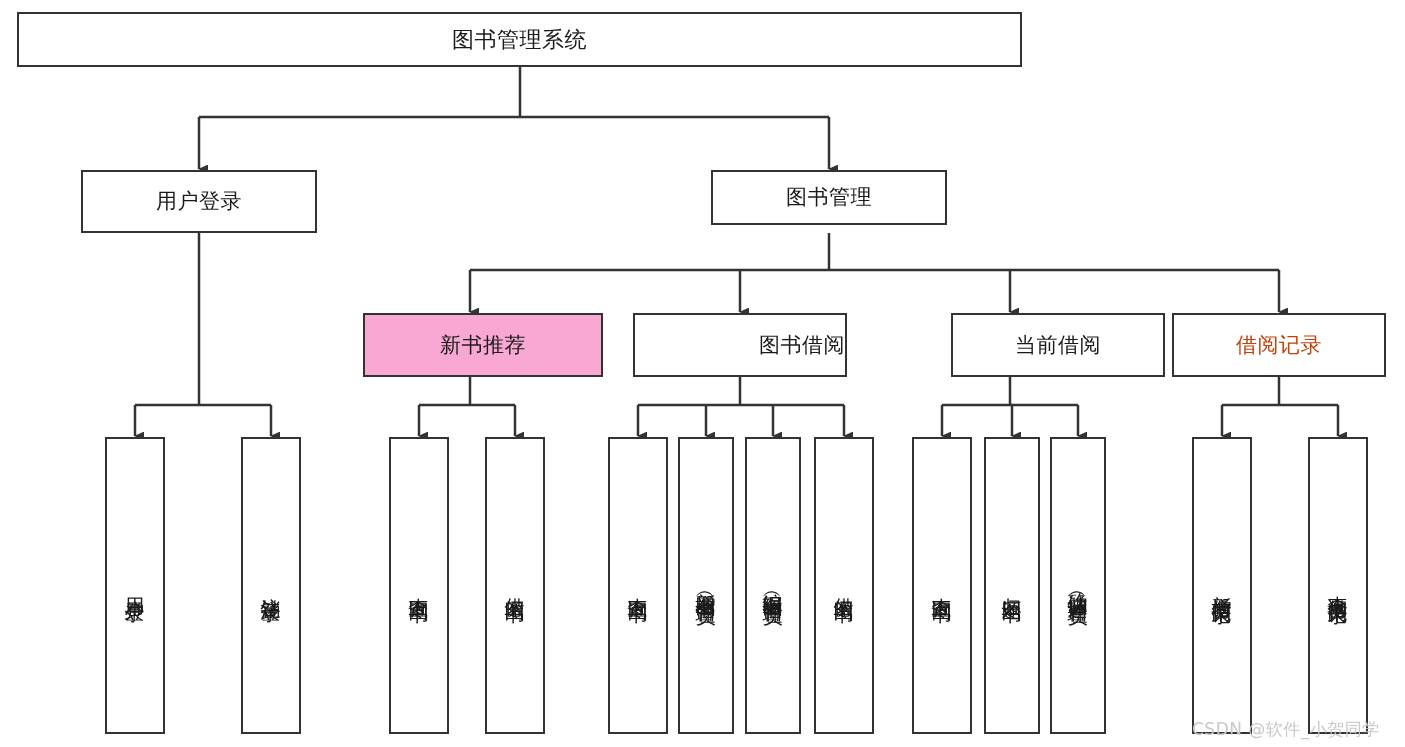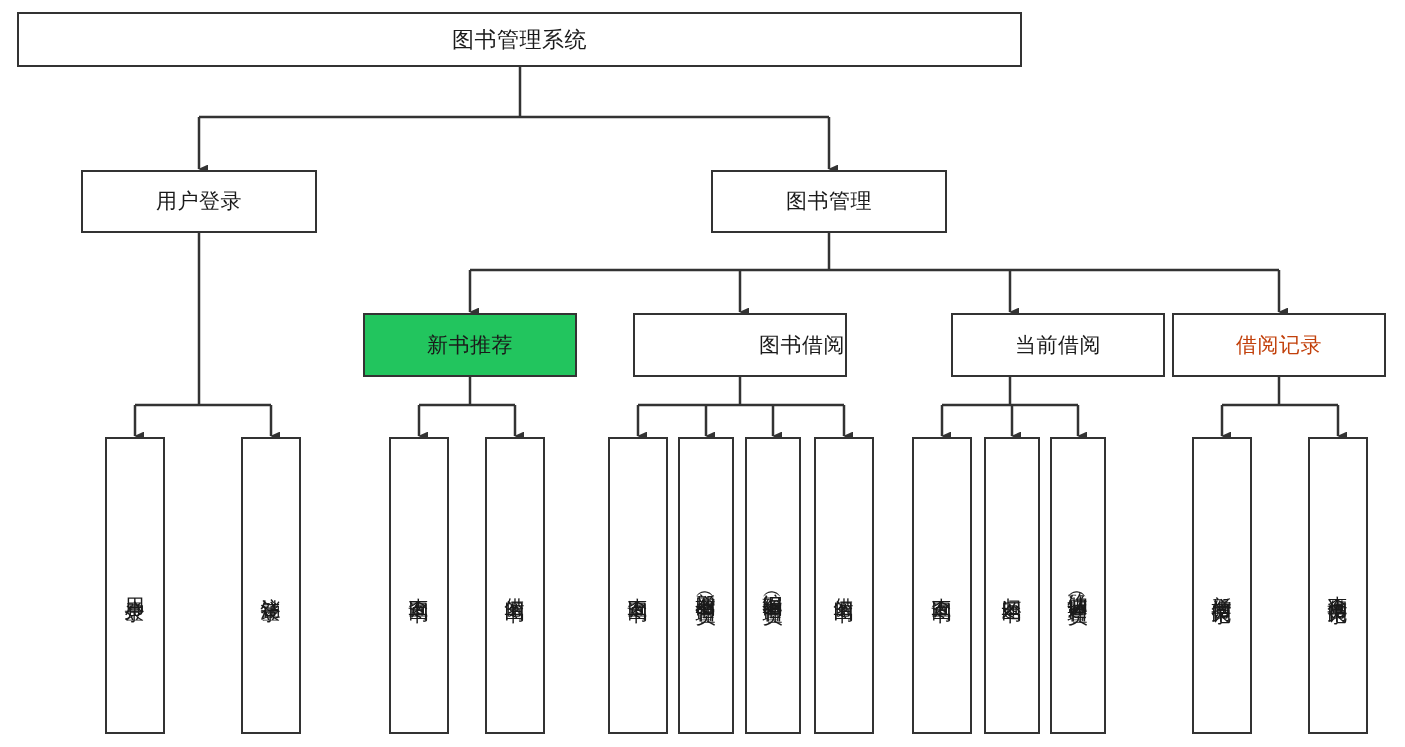--- a/index.html
+++ b/index.html
@@ -120,24 +120,24 @@
       </g>
   </svg>
 
   <div id="node-layer">
       <div class="node horizontal root" style="left: 17px; top: 12px; width: 1005px; height: 55px; border-color: rgb(51, 51, 51); background: rgb(255, 255, 255); color: rgb(26, 26, 26);">
         <span class="label">图书管理系统</span>
       </div>
       <div class="node horizontal level2" style="left: 81px; top: 170px; width: 236px; height: 63px; border-color: rgb(51, 51, 51); background: rgb(255, 255, 255); color: rgb(26, 26, 26);">
         <span class="label">用户登录</span>
       </div>
-      <div class="node horizontal level2" style="left: 711px; top: 170px; width: 236px; height: 63px; border-color: rgb(51, 51, 51); background: rgb(255, 255, 255); color: rgb(26, 26, 26);">
+      <div class="node horizontal level2" style="left: 711px; top: 170px; width: 236px; height: 55px; border-color: rgb(51, 51, 51); background: rgb(255, 255, 255); color: rgb(26, 26, 26);">
         <span class="label">图书管理</span>
       </div>
-      <div class="node horizontal level3" style="left: 363px; top: 313px; width: 214px; height: 64px; border-color: rgb(51, 51, 51); background: #22c55e; color: rgb(26, 26, 26);">
+      <div class="node horizontal level3" style="left: 363px; top: 313px; width: 240px; height: 64px; border-color: rgb(51, 51, 51); background: #f9a8d4; color: rgb(26, 26, 26);">
         <span class="label">新书推荐</span>
       </div>
       <div class="node horizontal level3" style="left: 633px; top: 313px; width: 214px; height: 64px; border-color: rgb(51, 51, 51); background: rgb(255, 255, 255); color: rgb(26, 26, 26); justify-content: flex-end;">
         <span class="label">图书借阅</span>
       </div>
       <div class="node horizontal level3" style="left: 903px; top: 313px; width: 214px; height: 64px; border-color: rgb(51, 51, 51); background: rgb(255, 255, 255); color: rgb(26, 26, 26); margin-left: 48px;">
         <span class="label">当前借阅</span>
       </div>
       <div class="node horizontal level3" style="left: 1172px; top: 313px; width: 214px; height: 64px; border-color: rgb(51, 51, 51); background: rgb(255, 255, 255); color: #c2410c;">
         <span class="label">借阅记录</span>
@@ -176,14 +176,15 @@
         <span class="label">确认归还（管理员）</span>
       </div>
       <div class="node vertical leaf" style="left: 1192px; top: 437px; width: 60px; height: 297px; border-color: rgb(51, 51, 51); background: rgb(255, 255, 255); color: rgb(26, 26, 26);">
         <span class="label">新增借阅记录</span>
       </div>
       <div class="node vertical leaf" style="left: 1308px; top: 437px; width: 60px; height: 297px; border-color: rgb(51, 51, 51); background: rgb(255, 255, 255); color: rgb(26, 26, 26);">
         <span class="label">查询借阅记录</span>
       </div>
     </div>
 
+  <div class="watermark" style="left: 1192px; top: 718px; color: rgb(201, 201, 201);">CSDN @软件_小贺同学</div>
 
 </div>
 
 </body></html>

